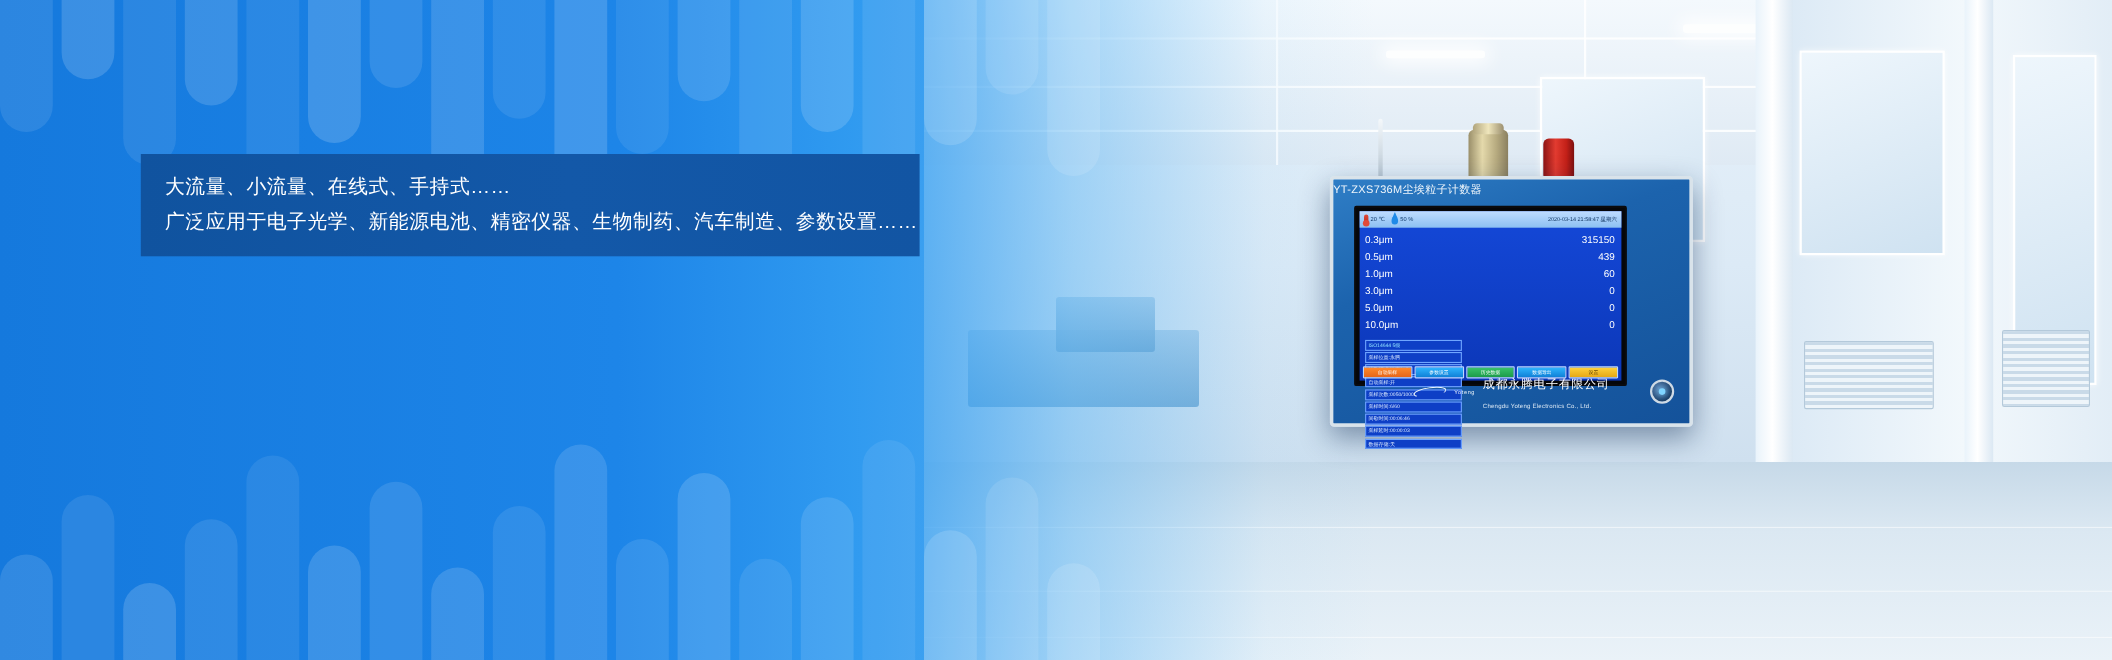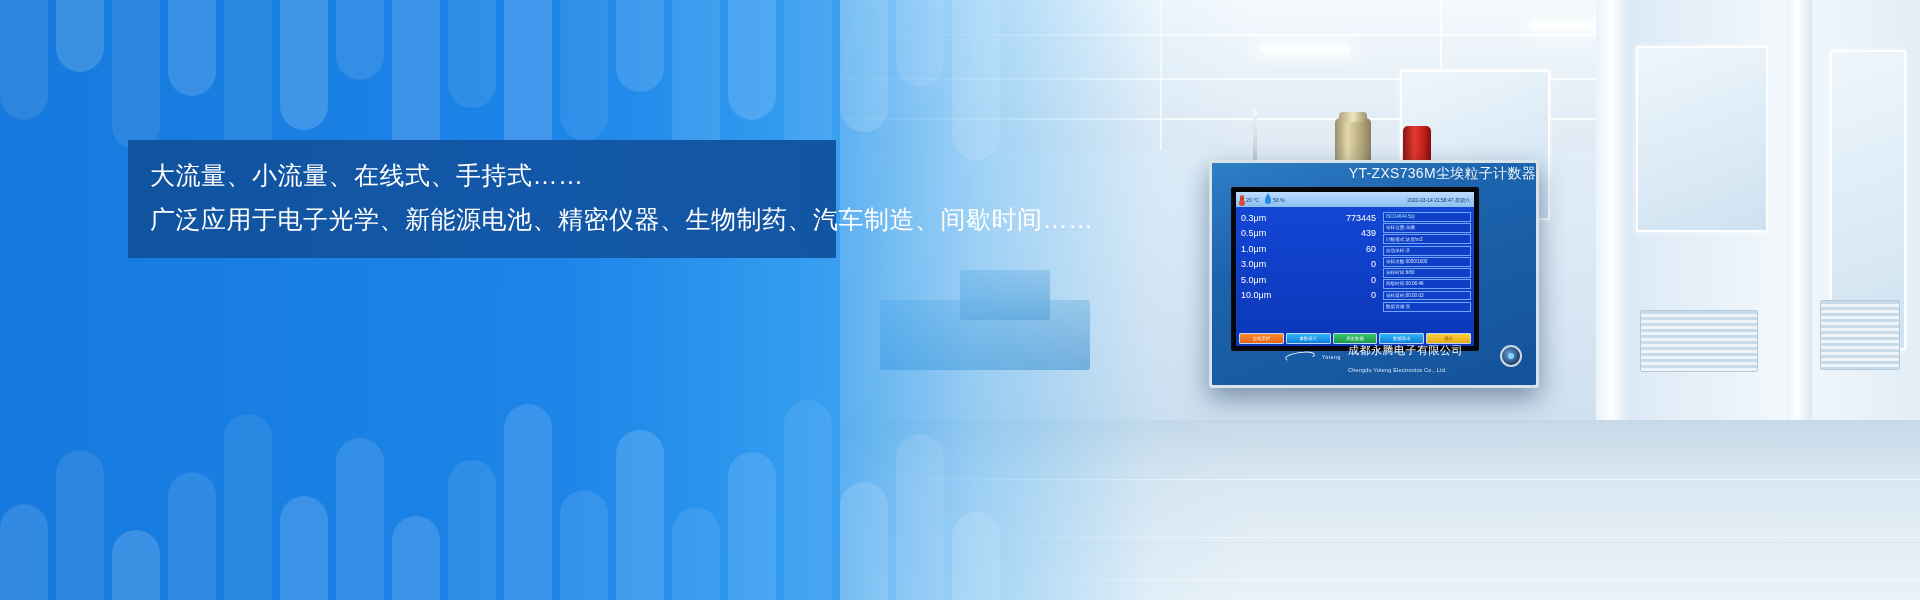--- a/index.html
+++ b/index.html
@@ -74,30 +74,30 @@
   .h2 {
     margin-top:12px; font-size:58px; font-weight:bold; letter-spacing:3px;
     line-height:1.08; color:#ffffff; white-space:nowrap;
   }
   .subbox {
     margin-top:22px; width:708px; padding:14px 22px 16px 22px;
     background:linear-gradient(90deg,#0f52a8 0%,#14५ea 0%,#1355ab 2%,#14experiment 2%,#1355ab 60%,#1355ab 100%);
     background:linear-gradient(90deg,#10539f 0%,#1358a8 55%,#1255a3 100%);
     box-shadow:0 0 0 0 rgba(0,0,0,0);
   }
-  .subline { color:#ffffff; font-size:25px; line-height:1.75; white-space:nowrap; letter-spacing:.5px; }
+  .subline { color:#ffffff; font-size:18px; line-height:1.75; white-space:nowrap; letter-spacing:.5px; }
 
   
   .device {
     position:absolute; left:1209px; top:160px; width:330px; height:228px;
     background:linear-gradient(160deg,#2f7ec6 0%,#1c63ad 35%,#14529a 100%);
     border:3px solid #d9e3ea; border-radius:4px;
     box-shadow:0 10px 26px rgba(10,40,80,.45);
   }
-  .dev-title { text-align:right; color:#eef5fb; font-size:14px; margin-top:2px; letter-spacing:.3px; }
+  .dev-title { text-align:left; color:#eef5fb; font-size:10px; margin-top:2px; letter-spacing:.3px; }
   .antenna { position:absolute; left:1253px; top:108px; width:4px; height:54px;
              background:linear-gradient(180deg,#f4f8fb,#b9c8d4); border-radius:2px; }
   .knob { position:absolute; left:1335px; top:118px; width:36px; height:44px;
           background:linear-gradient(90deg,#9a8f6a,#e4d9ab 35%,#b7ab80 70%,#8b8060);
           border-radius:5px 5px 2px 2px; }
   .knob:after { content:""; position:absolute; left:4px; top:-6px; width:28px; height:10px;
           background:linear-gradient(90deg,#b0a47c,#efe6bc,#9c9070); border-radius:4px; }
   .beacon { position:absolute; left:1403px; top:126px; width:28px; height:36px;
             background:linear-gradient(90deg,#8d1414,#e23b30 40%,#c32018 75%,#7d1010);
             border-radius:5px 5px 3px 3px; }
@@ -116,21 +116,21 @@
   .thermo { width:4px; height:9px; background:linear-gradient(180deg,#e04a3a,#b82a1e);
             border-radius:2px; position:relative; }
   .thermo:after { content:""; position:absolute; left:-1px; bottom:-2px; width:6px; height:6px;
             background:#e04a3a; border-radius:50%; }
   .drop { width:6px; height:8px; background:#1f8ae8; border-radius:50% 50% 50% 50%/60% 60% 40% 40%;
           transform:rotate(0deg); position:relative; }
   .drop:before { content:""; position:absolute; left:1px; top:-3px; width:4px; height:5px;
           background:#1f8ae8; clip-path:polygon(50% 0,100% 100%,0 100%); }
   .sb-date { margin-left:auto; font-size:5px; color:#10335f; }
 
-  .screen-body { display:flex; height:calc(100% - 15px); padding:4px 3px 0 5px; gap:4px; }
+  .screen-body { display:flex; height:calc(100% - 15px); padding:4px 3px 0 5px; gap:4px;flex-direction:column; }
   .particles { flex:1 1 auto; }
   .prow { display:flex; justify-content:space-between; align-items:baseline;
           color:#ffffff; font-size:9px; line-height:1.72; padding-right:3px; }
   .prow .pval { font-size:9px; }
   .params { width:88px; display:flex; flex-direction:column; gap:1.3px; padding-top:1px; }
   .prm { background:#0e3fc6; border:.6px solid #6fa5ff; color:#dbe9ff; font-size:4.6px;
          padding:1.1px 2px; line-height:1.25; white-space:nowrap; overflow:hidden; }
   .prm.iso { color:#8fe0ff; }
 
   .btnbar { position:absolute; left:3px; right:3px; bottom:2px; display:flex; gap:2px; }
@@ -232,21 +232,21 @@
     <div class="bar" style="left:728px;width:48px;height:148px;background:rgba(255,255,255,.12);"></div>
     <div class="bar" style="left:784px;width:48px;height:200px;background:rgba(255,255,255,.08);"></div>
     <div class="bar" style="left:840px;width:48px;height:118px;background:rgba(255,255,255,.14);"></div>
     <div class="bar" style="left:896px;width:48px;height:166px;background:rgba(255,255,255,.10);"></div>
     <div class="bar" style="left:952px;width:48px;height:88px;background:rgba(255,255,255,.13);"></div>
   </div>
 
   <div class="copy">
     <div class="subbox">
       <div class="subline">大流量、小流量、在线式、手持式……</div>
-      <div class="subline">广泛应用于电子光学、新能源电池、精密仪器、生物制药、汽车制造、间歇时间……</div>
+      <div class="subline">广泛应用于电子光学、新能源电池、精密仪器、生物制药、汽车制造、参数设置……</div>
     </div>
   </div>
 
   <div class="antenna"></div>
   <div class="knob"></div>
   <div class="beacon"></div>
 
   <div class="device">
     <div class="dev-title">YT-ZXS736M尘埃粒子计数器</div>
 
@@ -262,21 +262,21 @@
             <span class="drop"></span>
             <span>50 %</span>
           </span>
           <span class="sb-date">2020-03-14 21:58:47 星期六</span>
         </div>
 
         <div class="screen-body">
           <div class="particles">
             <div class="prow">
               <span>0.3μm</span>
-              <span class="pval">773445</span>
+              <span class="pval">315150</span>
             </div>
             <div class="prow">
               <span>0.5μm</span>
               <span class="pval">439</span>
             </div>
             <div class="prow">
               <span>1.0μm</span>
               <span class="pval">60</span>
             </div>
             <div class="prow">

